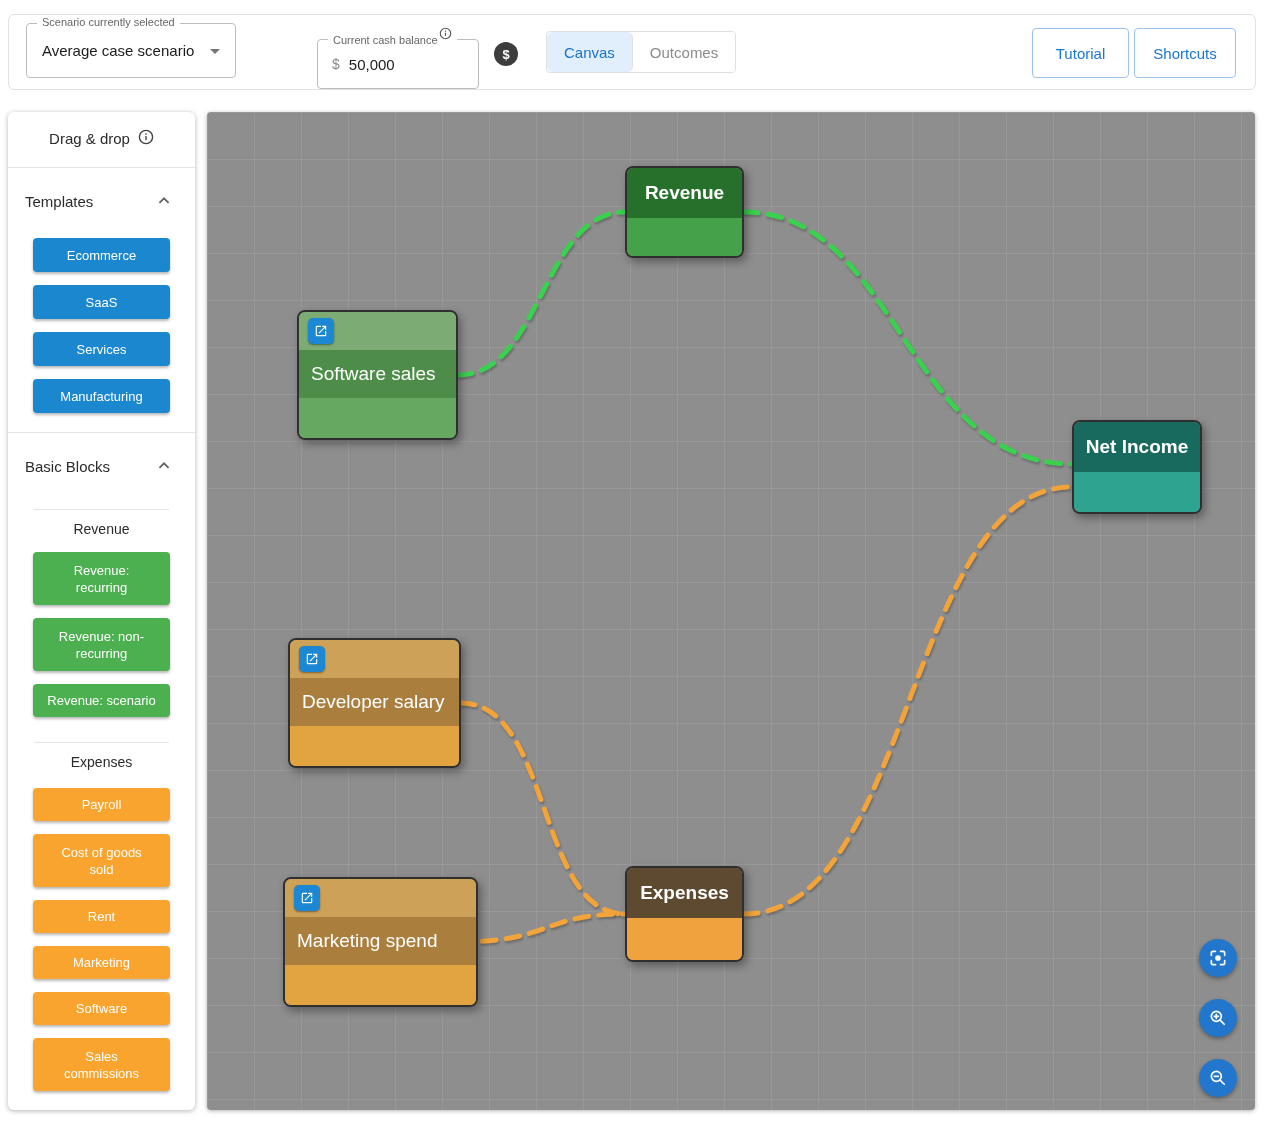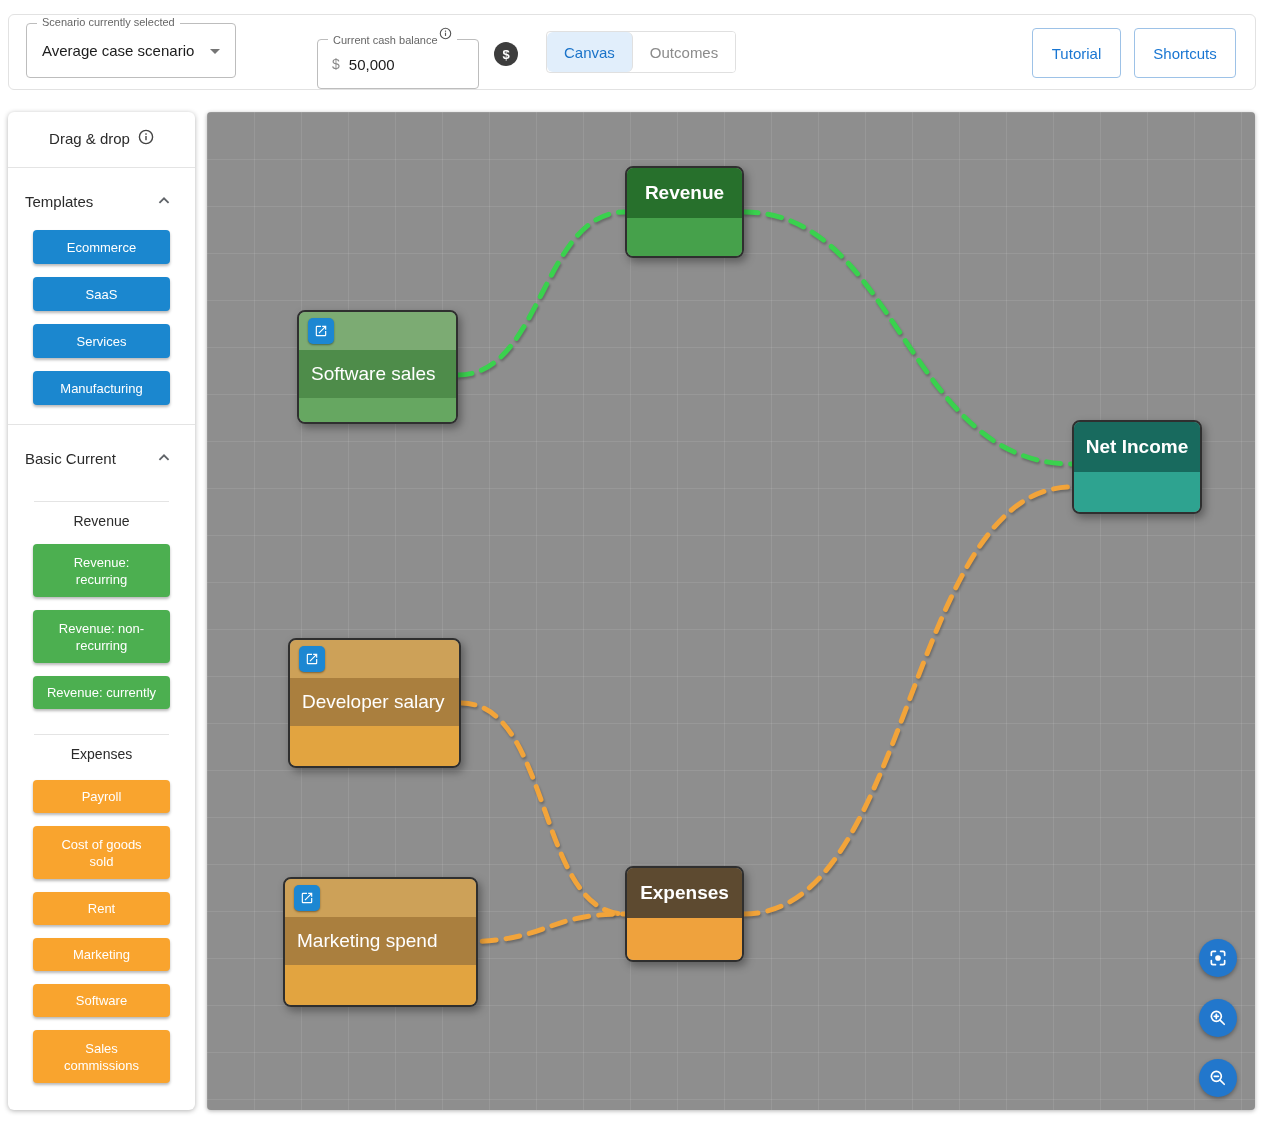--- a/index.html
+++ b/index.html
@@ -23,34 +23,34 @@
   .money { position: absolute; left: 485px; top: 27px; width: 24px; height: 24px; border-radius: 50%;
            background: #3d3d3d; color: #fff; font-size: 13px; font-weight: bold;
            display: flex; align-items: center; justify-content: center; }
   .tabs { position: absolute; left: 537px; top: 16px; height: 42px; display: flex;
           border: 1px solid #e0e0e0; border-radius: 4px; overflow: hidden; background: #fff; }
   .tab { border: none; background: #fff; font-family: inherit; font-size: 15px; padding: 0 17px;
          color: #8b8b8b; cursor: pointer; }
   .tab.active { background: #e1eefb; color: #1a73c9; border-right: 1px solid #e0e0e0; border-radius: 6px; }
   .obtn { position: absolute; top: 13px; height: 50px; background: #fff; border: 1px solid #9dc2e7;
           border-radius: 4px; color: #1976d2; font-size: 15px; font-family: inherit; cursor: pointer; }
-  .obtn.tutorial { left: 1023px; width: 89px; }
+  .obtn.tutorial { left: 1023px; width: 97px; }
   .obtn.shortcuts { left: 1125px; width: 102px; }
 
   
   .sidebar { position: absolute; left: 8px; top: 112px; width: 187px; height: 998px; background: #fff;
              border-radius: 6px; box-shadow: 0 1px 5px rgba(0,0,0,0.3); overflow: hidden; }
   .side-title { margin-top: 17px; display: flex; align-items: center; justify-content: center; gap: 8px;
                 font-size: 15px; color: #2b2b2b; }
   .hr { border-top: 1px solid #e4e4e4; margin-top: 19px; }
   .hr.mt24 { margin-top: 19px; }
   .sec-hdr { display: flex; align-items: center; justify-content: space-between;
              margin: 22px 20px 0 17px; font-size: 15px; color: #2b2b2b; cursor: pointer; }
   .btn-col { display: flex; flex-direction: column; gap: 13px; padding: 0 25px; }
-  .tcol { margin-top: 18px; }
+  .tcol { margin-top: 26px; }
   .hr-short { border-top: 1px solid #e4e4e4; margin: 32px 26px 0; }
   .sub-hdr { text-align: center; margin-top: 11px; font-size: 14px; color: #2b2b2b; }
   .sbtn { border: none; border-radius: 4px; color: #fff; font-size: 13px; font-family: inherit;
           box-shadow: 0 2px 3px rgba(0,0,0,0.28); display: flex; align-items: center; justify-content: center;
           text-align: center; line-height: 17px; height: 34px; cursor: pointer; padding: 2px 6px; }
   .sbtn span { max-width: 104px; display: inline-block; }
   .sbtn.h2 { height: 53px; }
   .sbtn.h1 { height: 33px; }
   .sbtn.nowrap span { max-width: none; white-space: nowrap; }
   .sbtn.blue { background: #1b87cf; }
@@ -170,38 +170,38 @@
         <span>Services</span>
       </button>
     <button class="sbtn blue">
         <span>Manufacturing</span>
       </button>
   </div>
 
   <div class="hr mt24"></div>
 
   <div class="sec-hdr">
-    <span>Basic Current</span>
+    <span>Basic Blocks</span>
     <svg width="22" height="22" viewBox="0 0 24 24">
       <path d="M7 14l5-5 5 5" fill="none" stroke="#5f6368" stroke-width="2"></path>
     </svg>
   </div>
 
   <div class="hr-short"></div>
   <div class="sub-hdr">Revenue</div>
 
   <div class="btn-col" style="margin-top:15px">
     <button class="sbtn green h2">
         <span>Revenue: recurring</span>
       </button>
     <button class="sbtn green h2">
         <span>Revenue: non-recurring</span>
       </button>
     <button class="sbtn green h1 nowrap">
-        <span>Revenue: currently</span>
+        <span>Revenue: scenario</span>
       </button>
   </div>
 
   <div class="hr-short" style="margin-top:25px"></div>
   <div class="sub-hdr">Expenses</div>
 
   <div class="btn-col" style="margin-top:18px">
     <button class="sbtn orange h1">
         <span>Payroll</span>
       </button>
@@ -242,21 +242,21 @@
   <div class="node agg-teal" style="left:865px;top:308px;width:130px;height:94px">
     <div class="a-hdr">Net Income</div>
     <div class="a-body"></div>
   </div>
 
   <div class="node agg-orange" style="left:418px;top:754px;width:119px;height:96px">
     <div class="a-hdr">Expenses</div>
     <div class="a-body"></div>
   </div>
 
-  <div class="node in-green" style="left:90px;top:198px;width:161px;height:114px">
+  <div class="node in-green" style="left:90px;top:198px;width:161px;height:130px">
     <div class="n-top">
       <button class="edit">
         <svg width="14" height="14" viewBox="0 0 24 24">
             <path fill="#fff" d="M19 19H5V5h7V3H5a2 2 0 0 0-2 2v14a2 2 0 0 0 2 2h14a2 2 0 0 0 2-2v-7h-2v7zM14 3v2h3.59l-9.83 9.83 1.41 1.41L19 6.41V10h2V3h-7z"></path>
           </svg>
       </button>
     </div>
     <div class="n-title">Software sales</div>
     <div class="n-foot"></div>
   </div>

